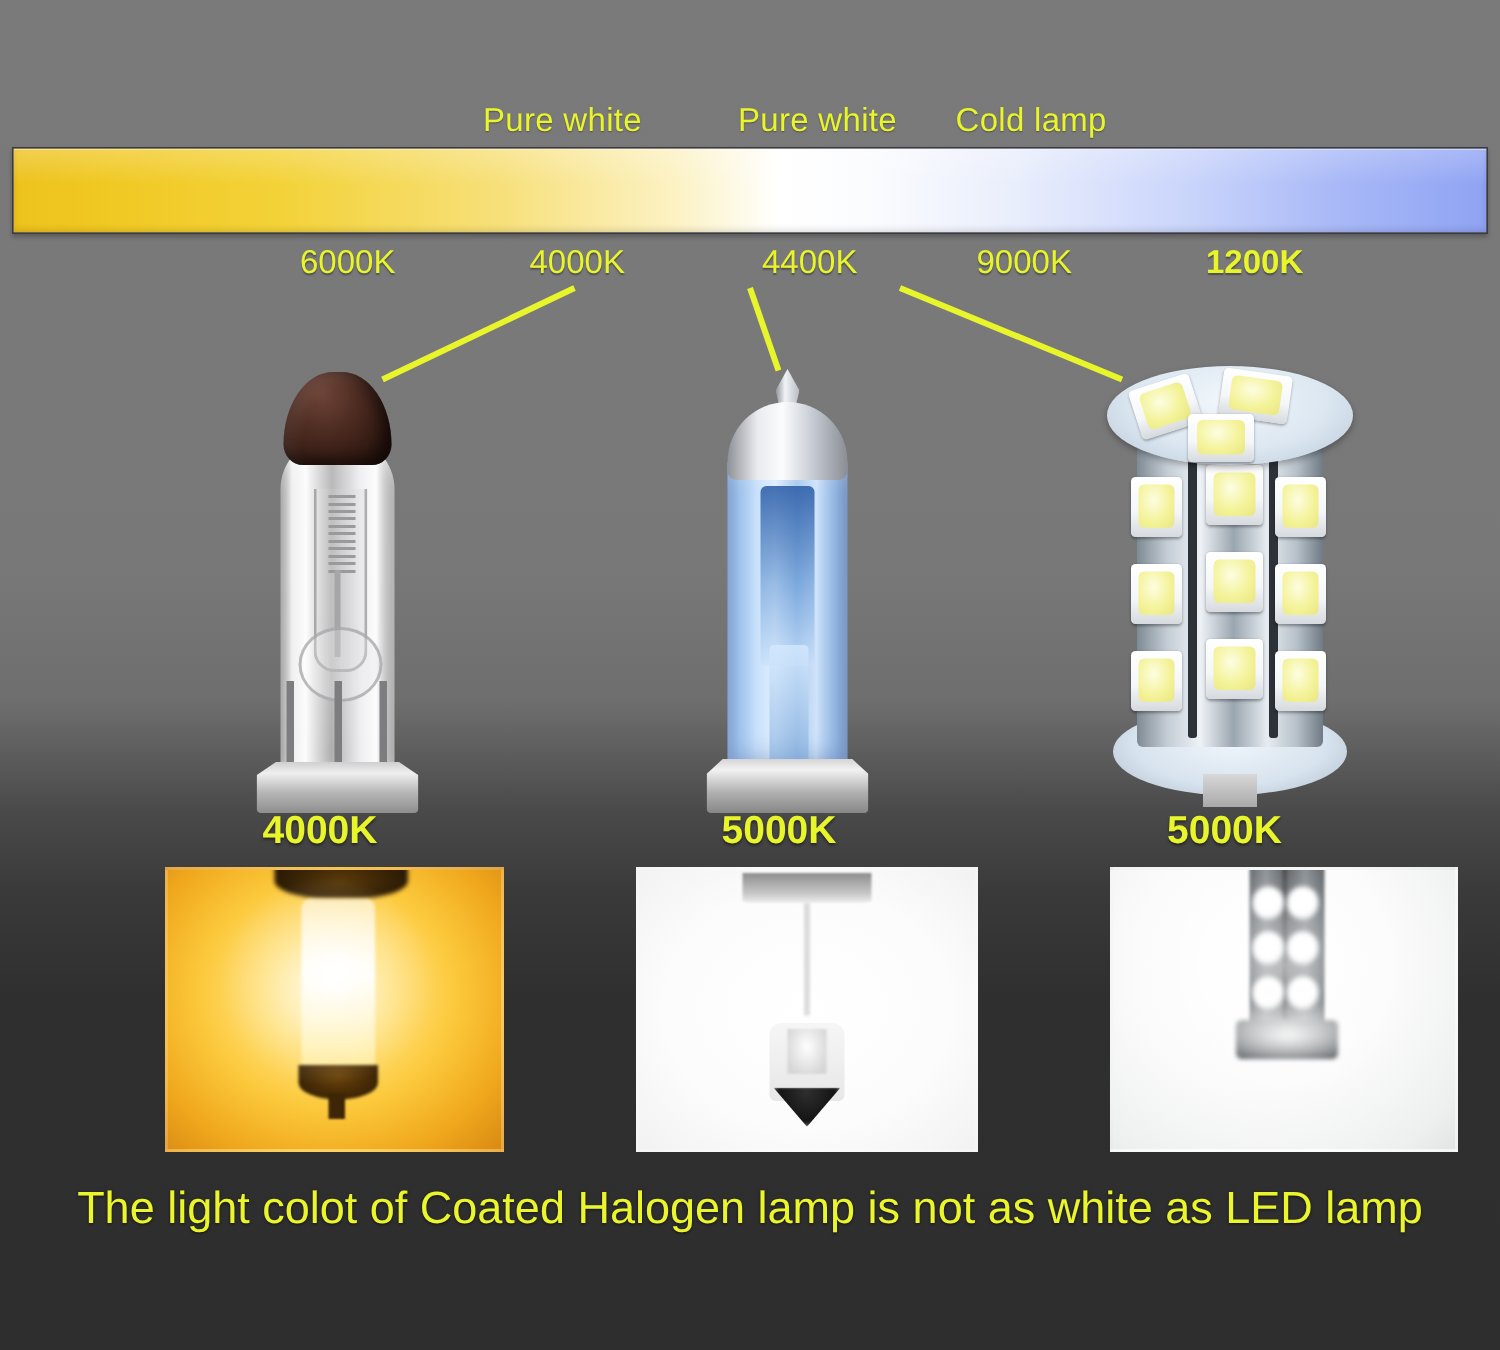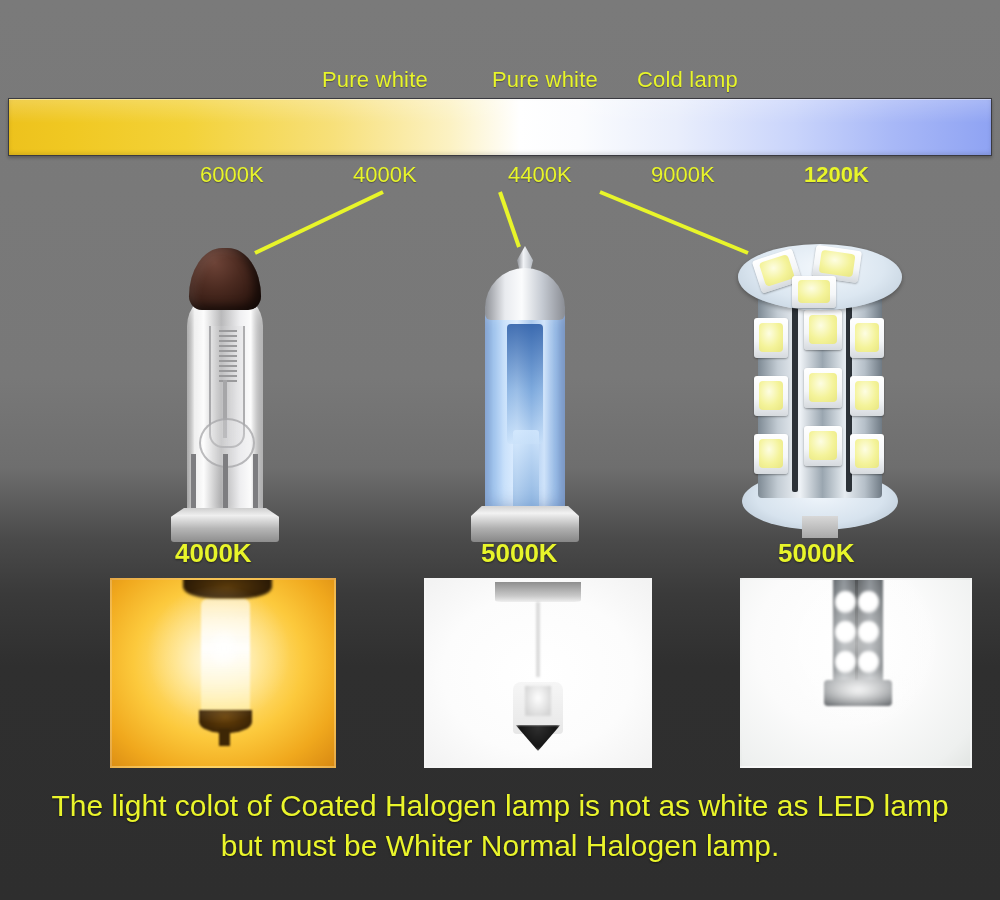--- a/index.html
+++ b/index.html
@@ -424,16 +424,15 @@
     <div class="p3-dot" style="left:51%;top:22%;width:9%;height:12%;"></div>
     <div class="p3-dot" style="left:41%;top:38%;width:9%;height:12%;"></div>
     <div class="p3-dot" style="left:51%;top:38%;width:9%;height:12%;"></div>
     <div class="p3-foot"></div>
     <div class="p3-glow"></div>
     <div class="p3-wash"></div>
   </div>
 
   <div id="caption">
     <span class="l1">The light colot of Coated Halogen lamp is not as white as LED lamp</span>
-    <span class="l2">but must be Whiter Normal Halogen lamp.</span>
   </div>
 
 </div>
 
 </body></html>

